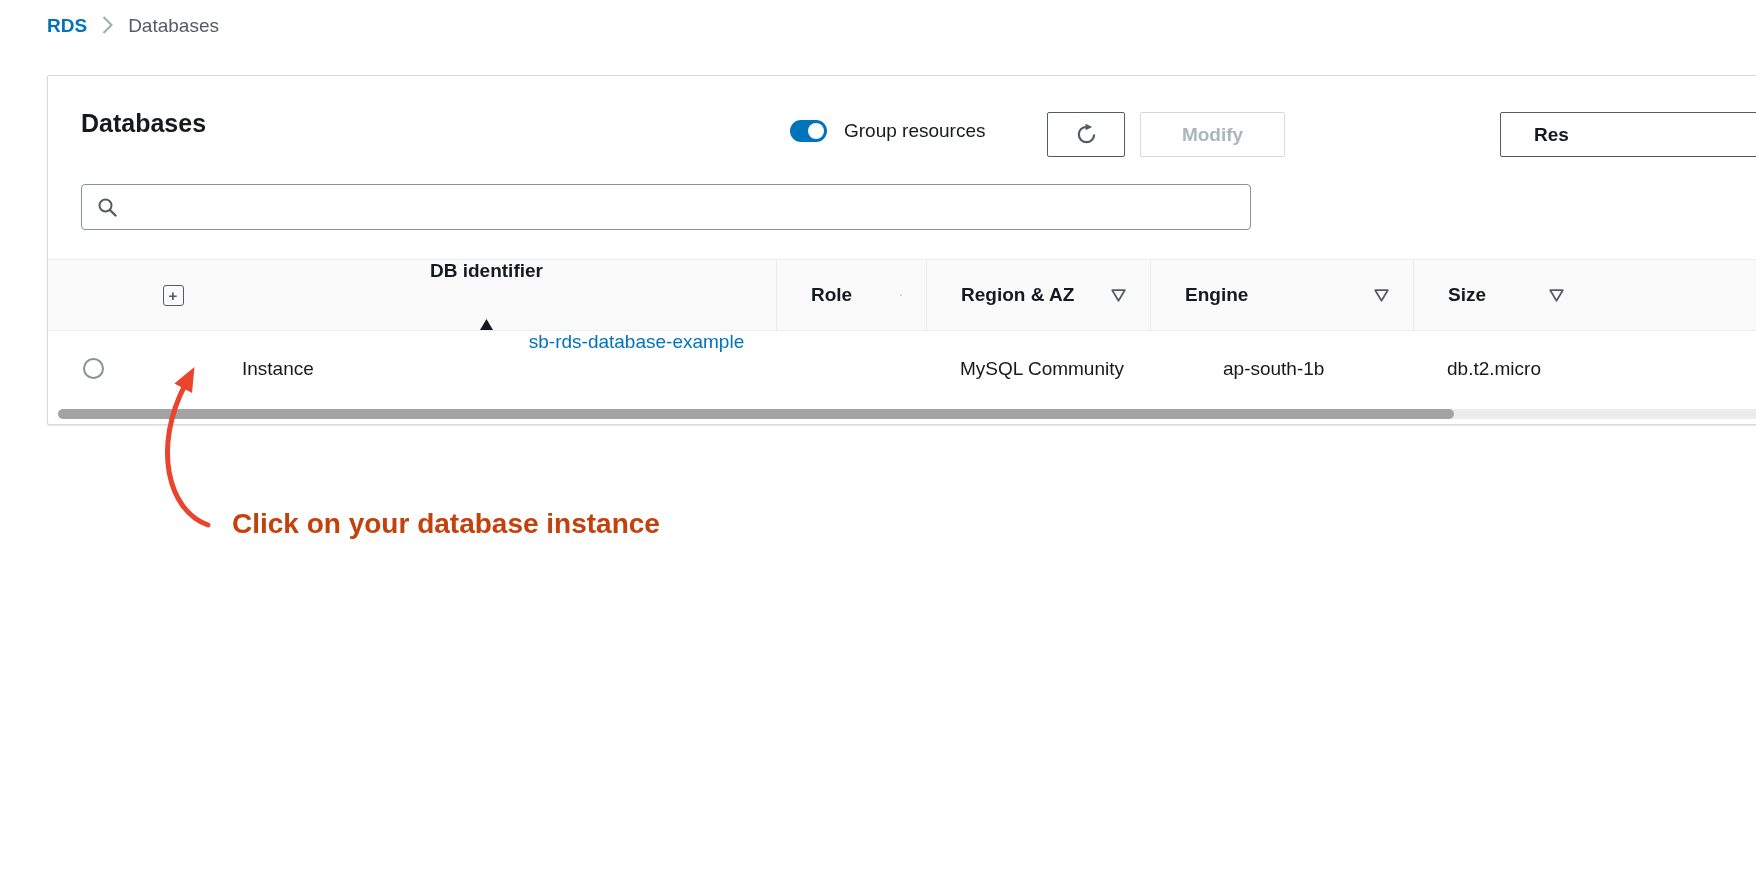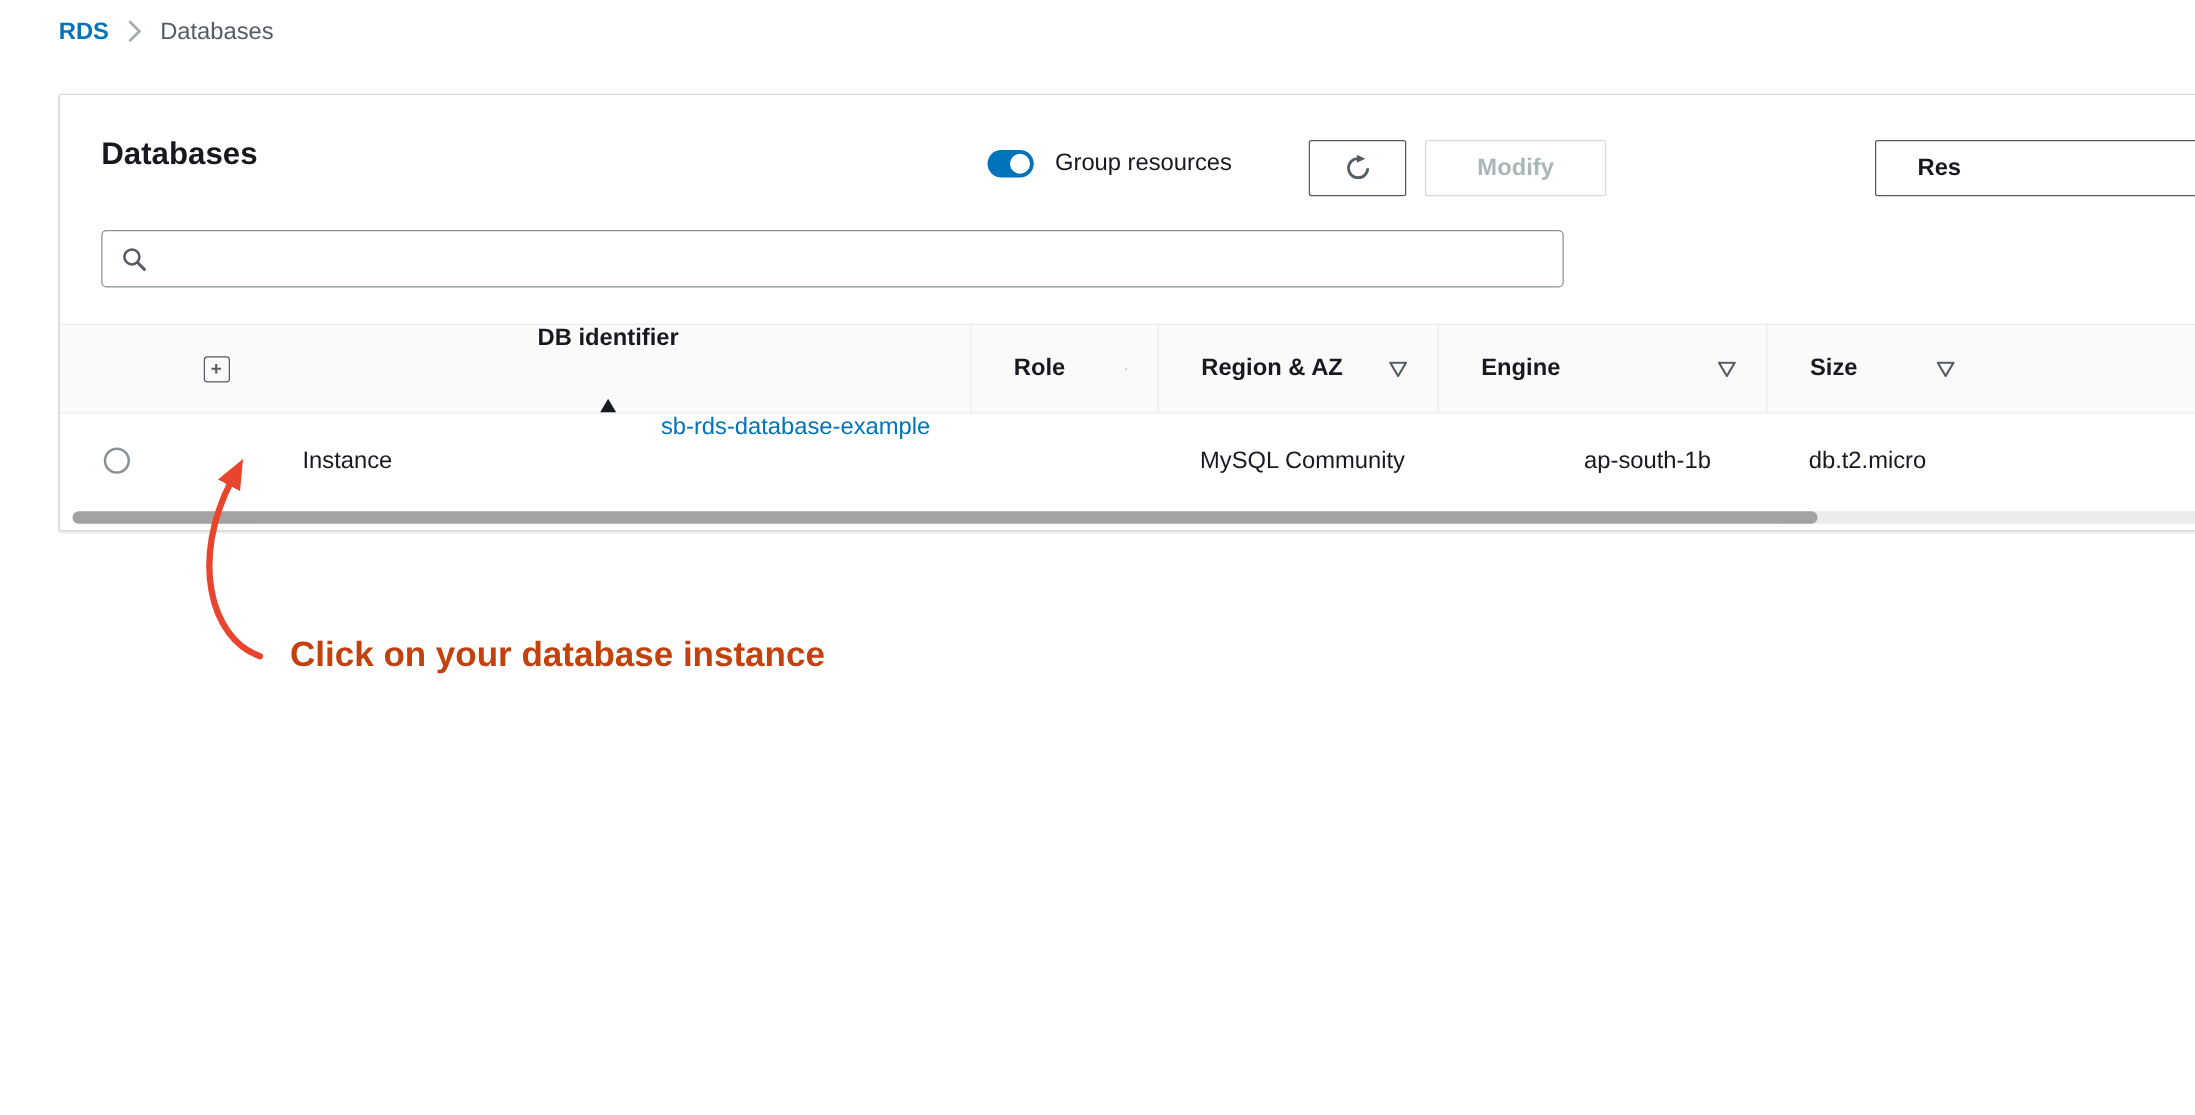--- a/index.html
+++ b/index.html
@@ -44,21 +44,21 @@
   .tbl { position:absolute; left:0; top:183px; width:1750px; }
   .thead { display:flex; align-items:stretch; height:72px; background:#fafafa;
            border-top:1px solid #eaeded; border-bottom:1px solid #eaeded; font-weight:700; font-size:19px; }
   .trow { display:flex; align-items:stretch; height:75px; background:#fff; font-size:19px; }
   .cell { display:flex; align-items:center; height:auto; }
   .col-select { width:90px; justify-content:center; }
   .col-expand { width:70px; justify-content:center; }
   .col-db     { width:568px; padding-left:15px; padding-right:26px; justify-content:space-between;flex-direction:column; }
   .col-role   { width:150px;gap:48px; }
   .col-engine { width:263px; }
-  .col-region { width:224px;justify-content:center; }
+  .col-region { width:224px; }
   .col-size   { width:175px; }
   .col-fill   { flex:1; }
   .thead .col-role, .thead .col-engine, .thead .col-region, .thead .col-size {
       border-left:1px solid #eaeded; padding:0 24px 0 34px; justify-content:space-between; }
   .trow .col-role, .trow .col-engine, .trow .col-region, .trow .col-size { padding-left:34px; }
 
   .expand-box { width:21px; height:21px; border:1px solid #545b64; border-radius:3px;
                 display:flex; align-items:center; justify-content:center; font-size:15px; font-weight:700;
                 color:#545b64; line-height:1; cursor:pointer; }
   .radio { width:21px; height:21px; border:2px solid #879196; border-radius:50%; background:#fff; cursor:pointer; }

